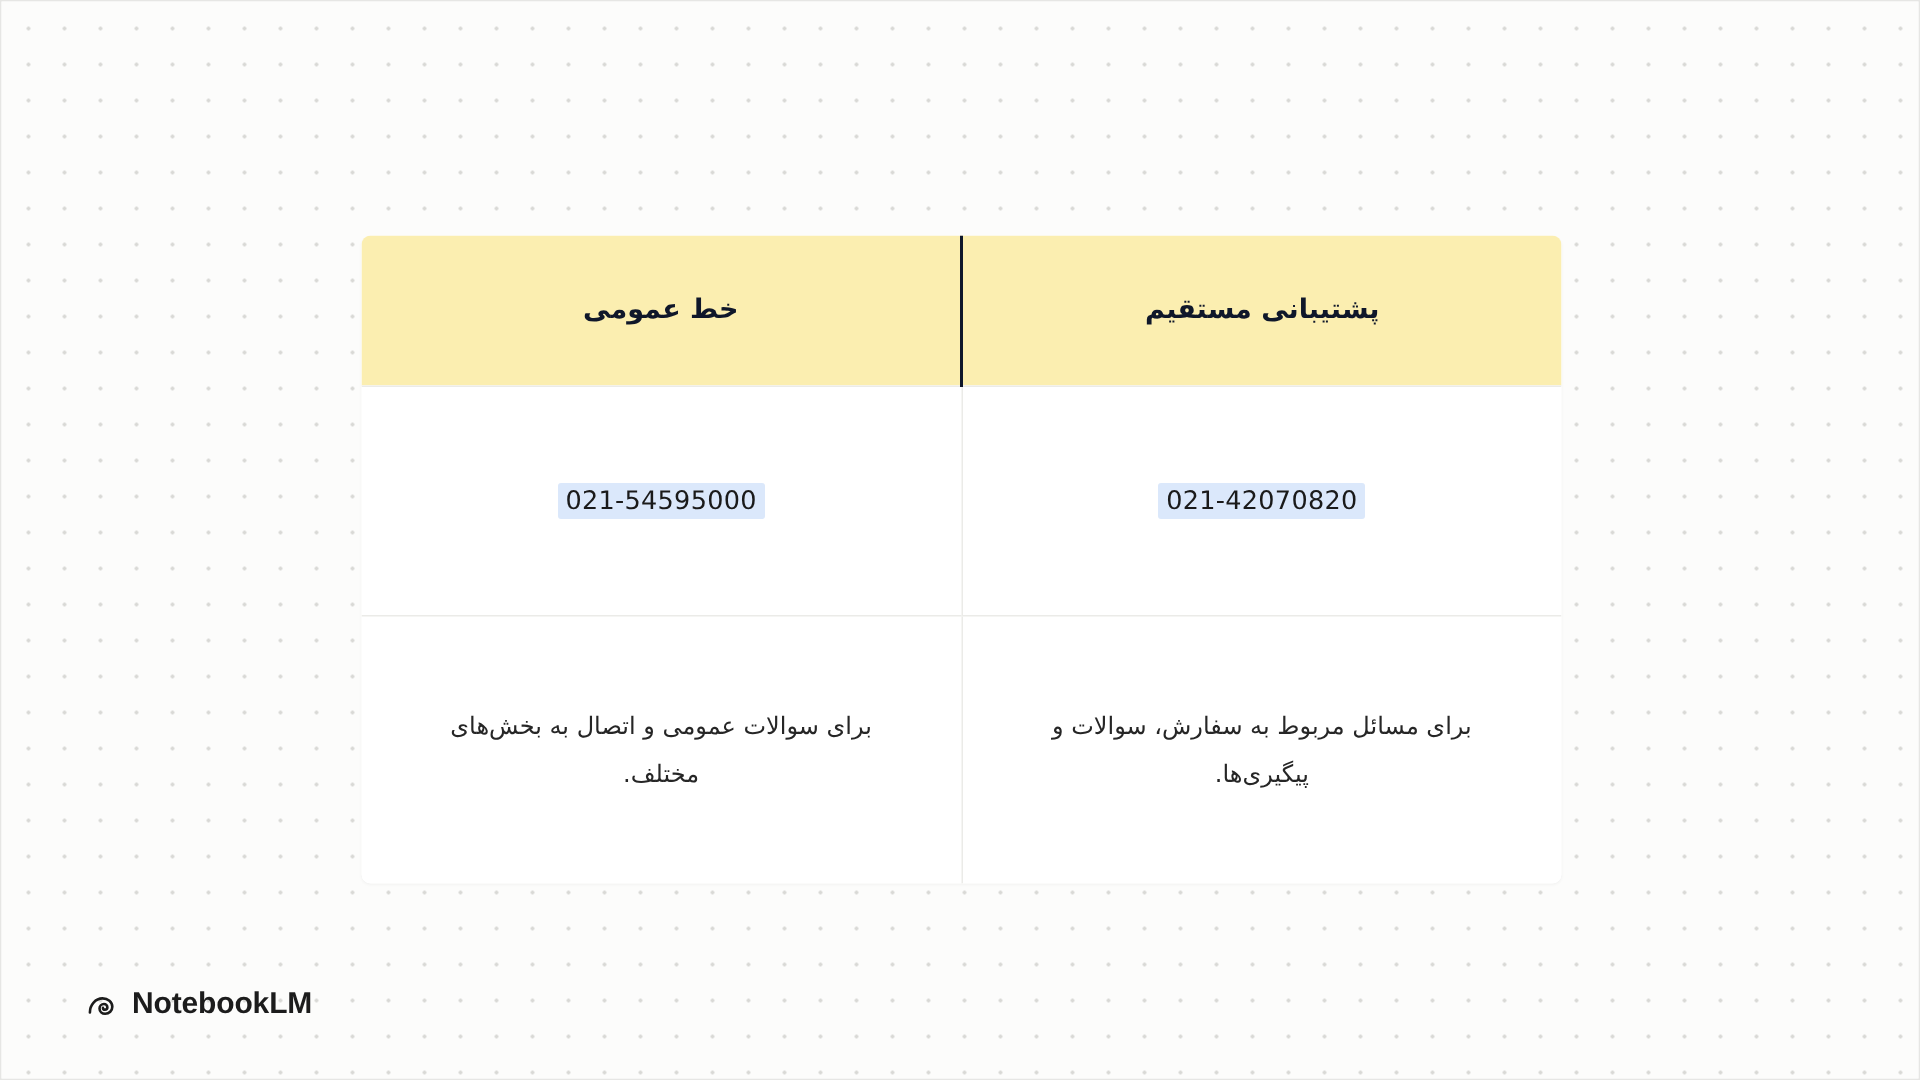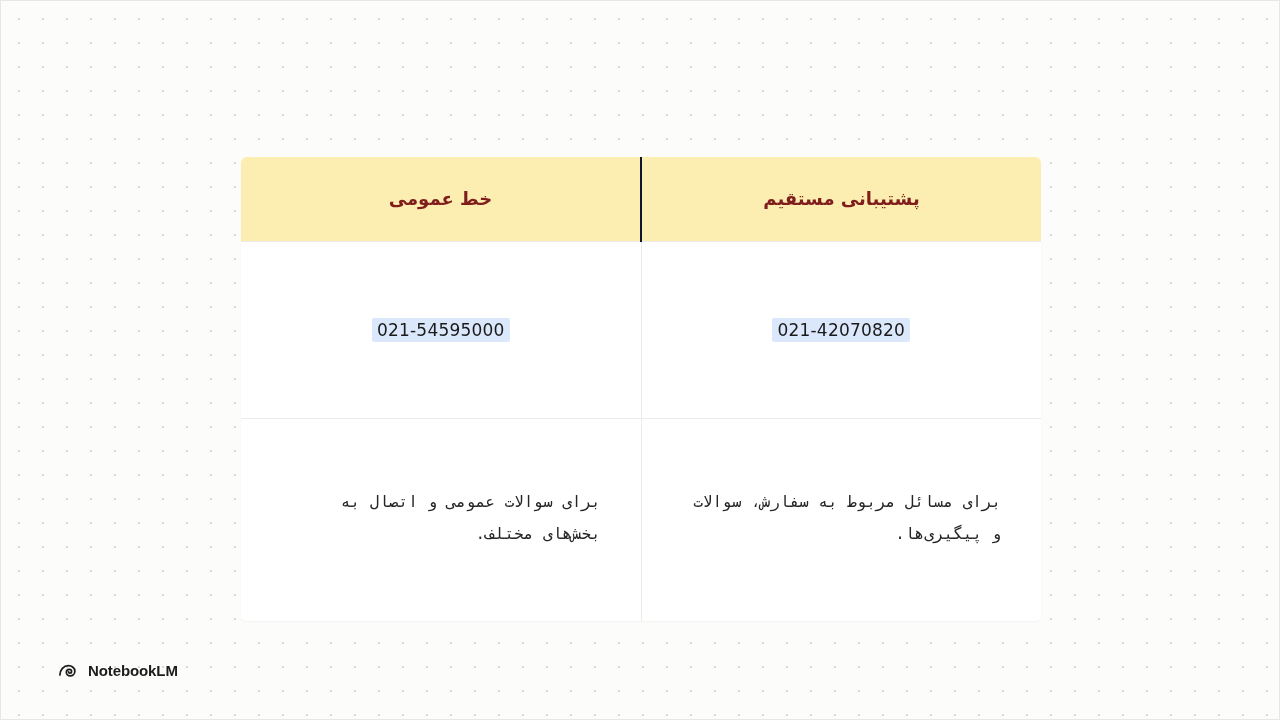--- a/index.html
+++ b/index.html
@@ -48,41 +48,41 @@
 
   table.contact-table {
     width: 100%;
     border-collapse: collapse;
     table-layout: fixed;
     direction: rtl;
   }
 
   table.contact-table th {
     background: #fbeeb0;
-    color: #7f1d1d;
+    color: #0f172a;
     font-size: 18px;
     font-weight: 700;
     text-align: center;
     padding: 30px 26px;
-    height: 84px;
+    height: 100px;
     box-sizing: border-box;
     border: none;
     margin-left: 20px;
   }
 
   table.contact-table th.col-sep {
     border-left: 2px solid #0f172a;
   }
 
   table.contact-table td {
     background: #ffffff;
     font-size: 16px;
     color: #262626;
     text-align: center;
-    padding: 22px 26px;
+    padding: 10px 26px;
     vertical-align: middle;
     border-top: 1px solid #ebebe8;
     border-left: 1px solid #ebebe8;
   }
   table.contact-table td:last-child {
     border-left: none;
   }
 
   .row-phone td {
     height: 132px;
@@ -101,41 +101,40 @@
     padding: 2px 5px;
     border-radius: 2px;
     direction: ltr;
     unicode-bidi: embed;
   }
 
   .desc-text {
     display: block;
     max-width: 320px;
     margin: 0 auto;
-    text-align: right;
-    font-family: Liberation Mono, monospace;
+    text-align: center;
   }
 
   
   .brand {
     position: absolute;
     left: 56px;
     bottom: 38px;
     display: flex;
     align-items: center;
     gap: 9px;
     direction: ltr;
   }
   .brand-mark {
     width: 22px;
     height: 22px;
     display: block;
   }
   .brand-name {
-    font-size: 15px;
+    font-size: 20px;
     font-weight: 600;
     color: #1c1c1c;
     letter-spacing: -0.1px;
     font-family: "Liberation Sans", sans-serif;
   }
 </style>
 </head>
 <body>
 
 <div class="slide">

